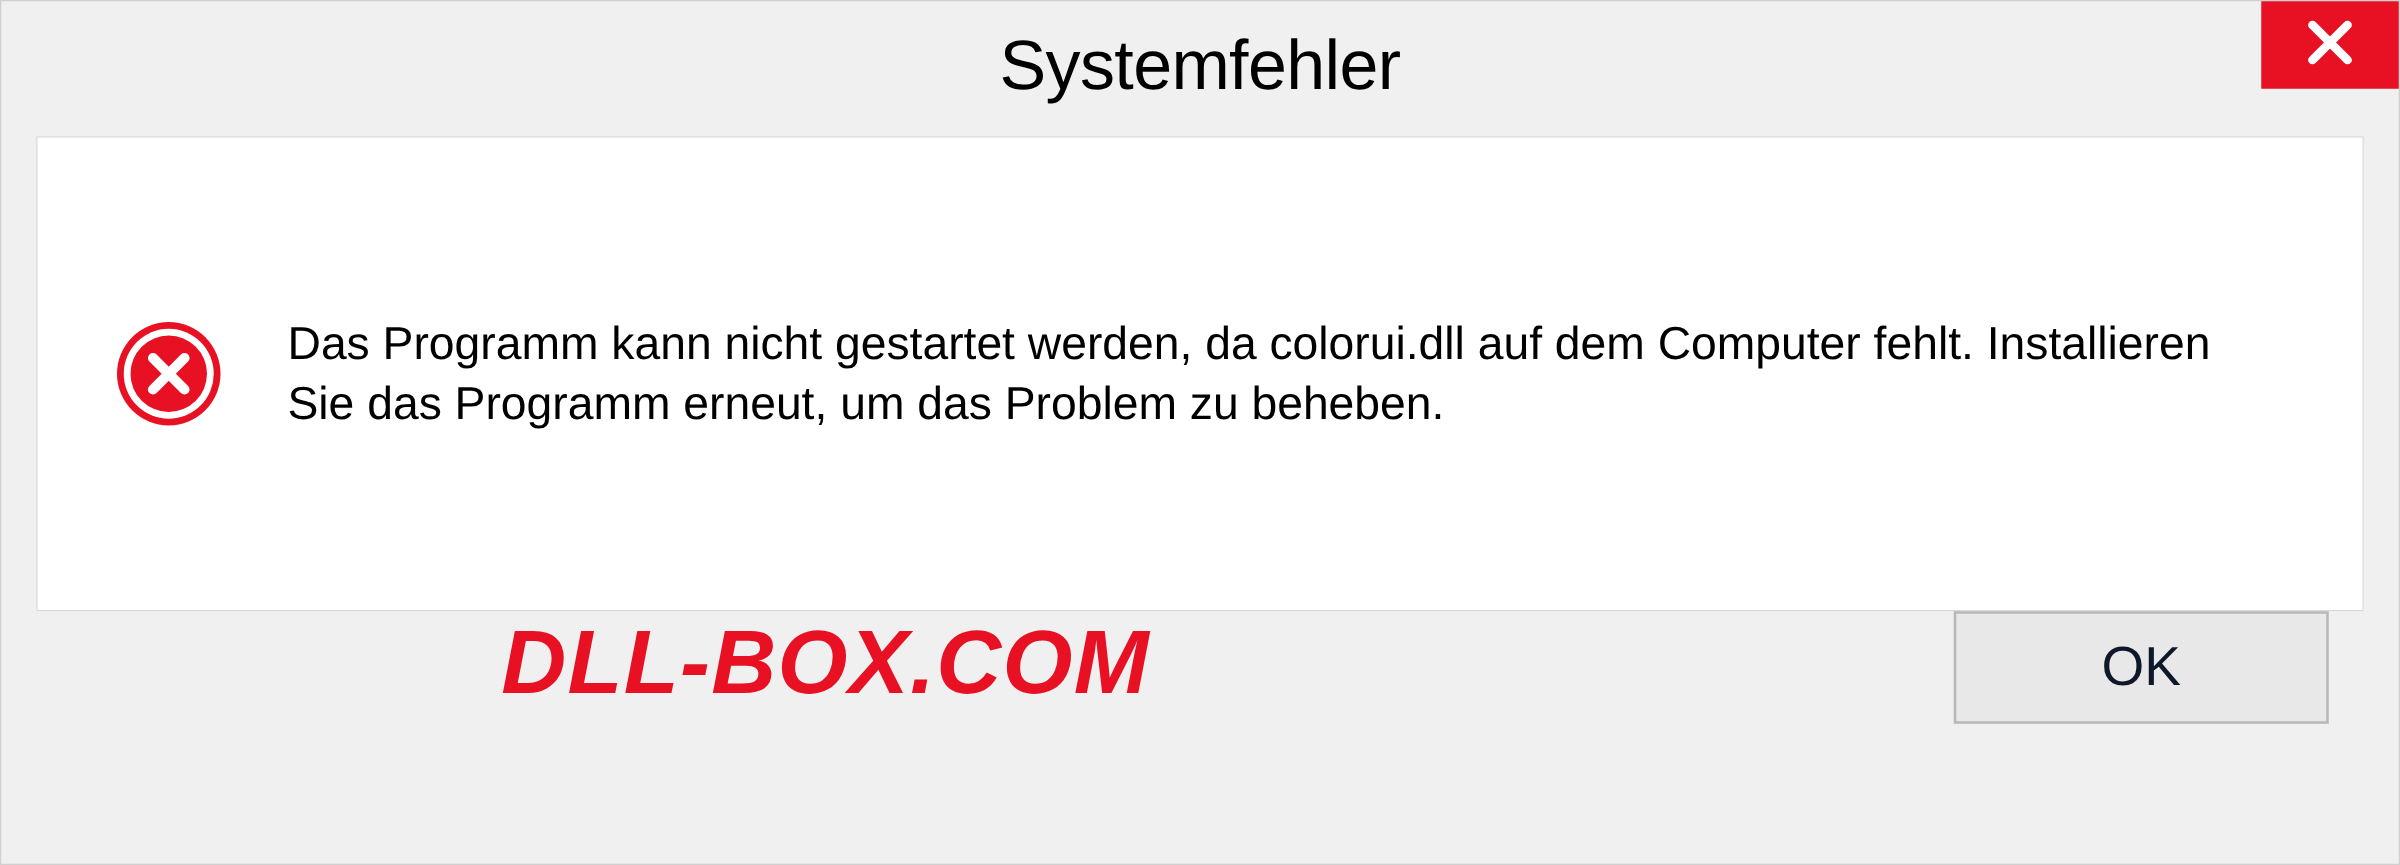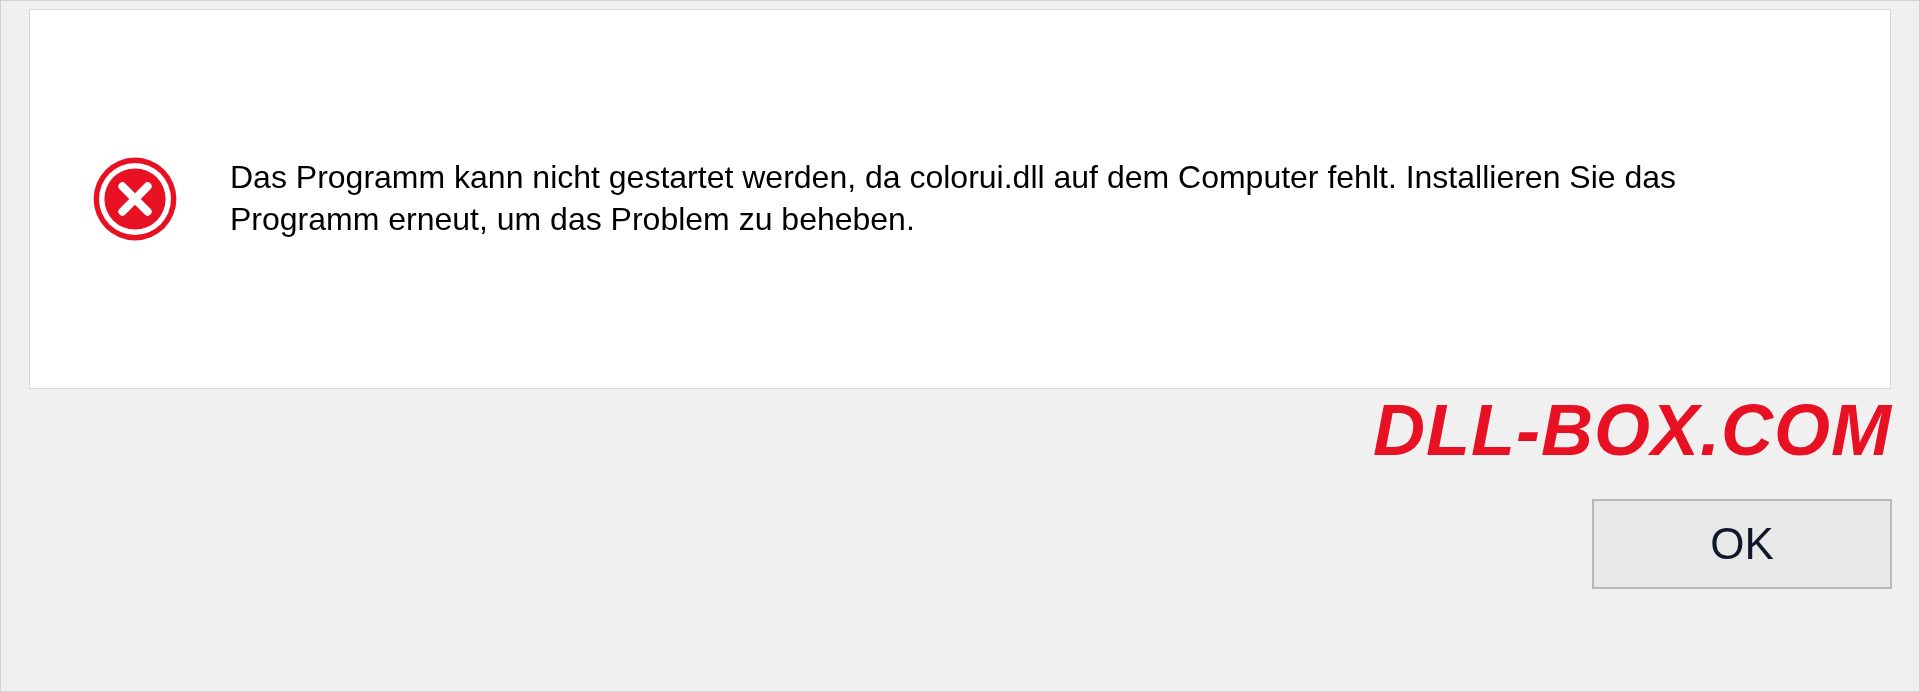--- a/index.html
+++ b/index.html
@@ -65,32 +65,31 @@
       flex-shrink: 0;
       width: 90px;
       height: 90px;
       margin-right: 50px;
     }
     .error-icon svg {
       width: 90px;
       height: 90px;
     }
     .message {
-      font-size: 32px;
+      font-size: 37px;
       color: #000;
       line-height: 1.3;
       font-weight: 400;
     }
     .footer {
       height: 200px;
       display: flex;
-      align-items: flex-end;
+      align-items: flex-start;
       justify-content: space-between;
-      padding: 0 27px 0 400px;
-      flex-direction: column;
+      padding: 0 56px 0 400px;
     }
     .watermark {
       font-size: 72px;
       font-weight: 900;
       color: #e81123;
       font-style: italic;
       letter-spacing: 1px;
       font-family: Arial, sans-serif;
     }
     .ok-btn {
@@ -104,20 +103,31 @@
       align-items: center;
       justify-content: center;
       cursor: pointer;
       font-family: 'Segoe UI', Arial, sans-serif;
     }
   </style>
 </head>
 <body>
 
 <div class="dialog">
+  <div class="titlebar">
+    <div class="title">Systemfehler</div>
+    <div class="close-btn">
+      <span>
+        <svg viewBox="0 0 24 24" fill="none" stroke="#ffffff" stroke-width="3.5" stroke-linecap="round">
+          <line x1="5" y1="5" x2="19" y2="19"></line>
+          <line x1="19" y1="5" x2="5" y2="19"></line>
+        </svg>
+      </span>
+    </div>
+  </div>
 
   <div class="content-panel">
     <div class="error-icon">
       <svg viewBox="0 0 100 100">
         <circle cx="50" cy="50" r="46" fill="#e81123"></circle>
         <circle cx="50" cy="50" r="40" fill="#ffffff"></circle>
         <circle cx="50" cy="50" r="34" fill="#e81123"></circle>
         <line x1="36" y1="36" x2="64" y2="64" stroke="#ffffff" stroke-width="9" stroke-linecap="round"></line>
         <line x1="64" y1="36" x2="36" y2="64" stroke="#ffffff" stroke-width="9" stroke-linecap="round"></line>
       </svg>

